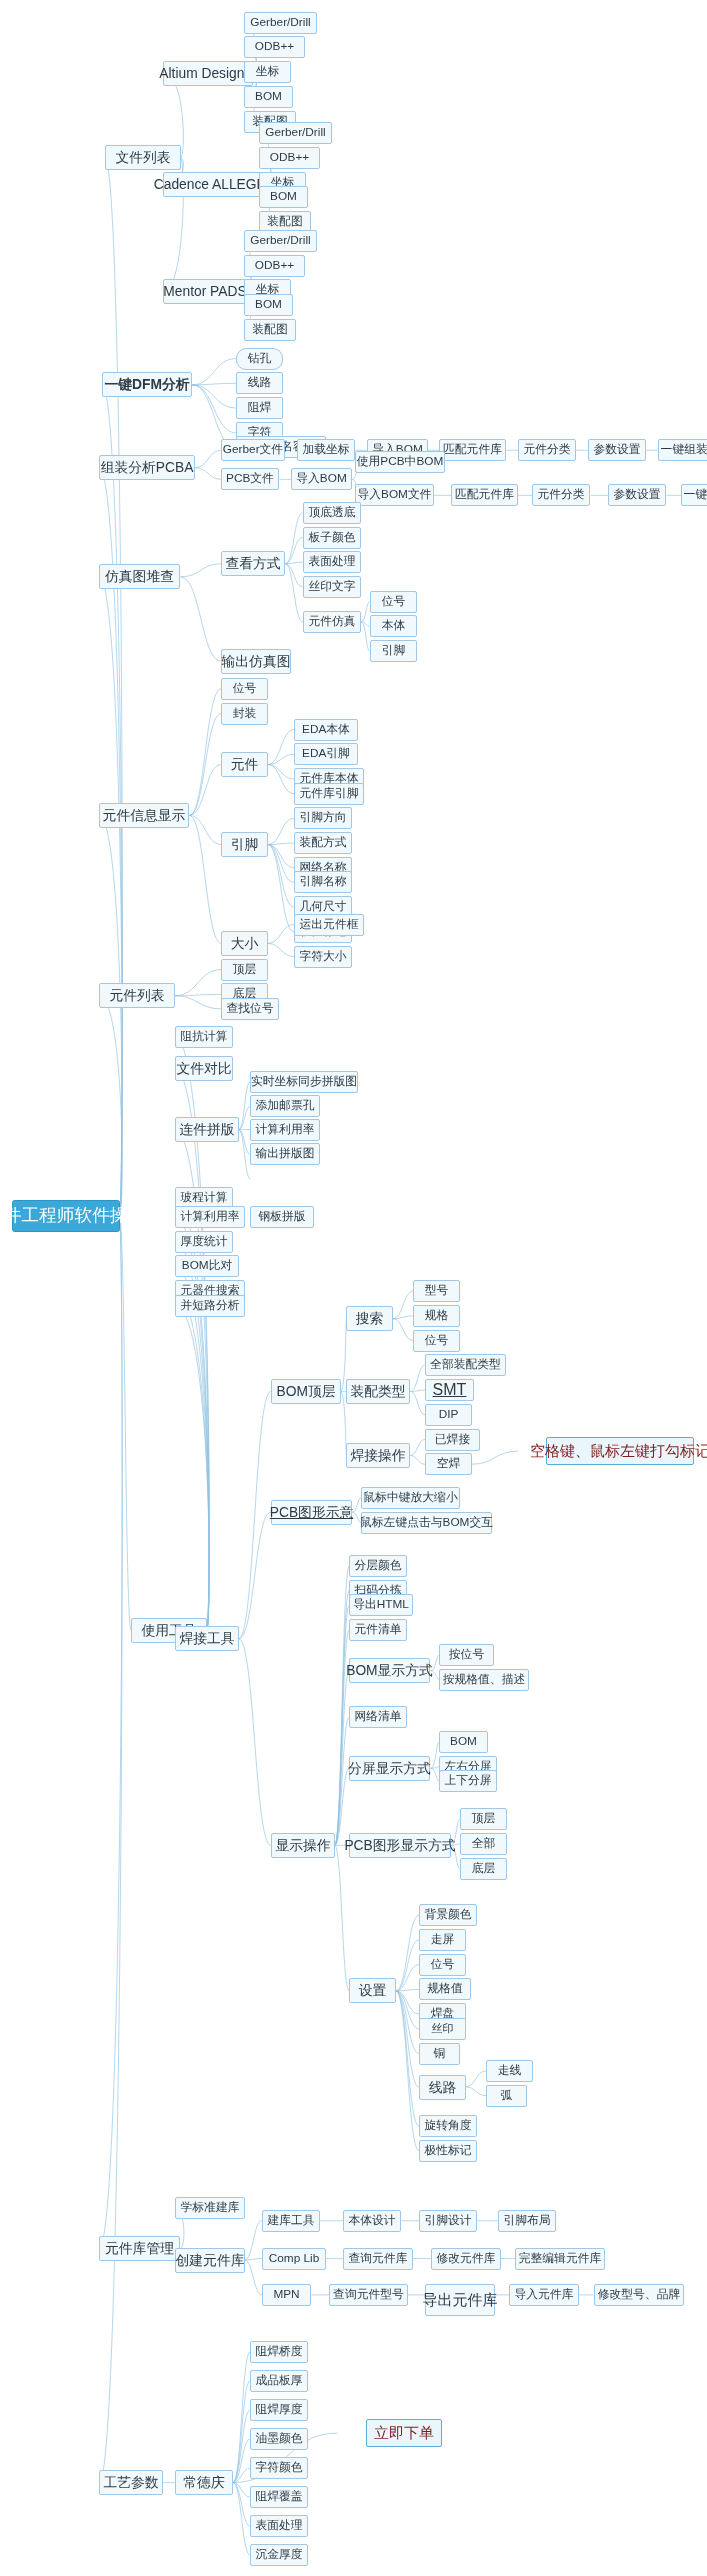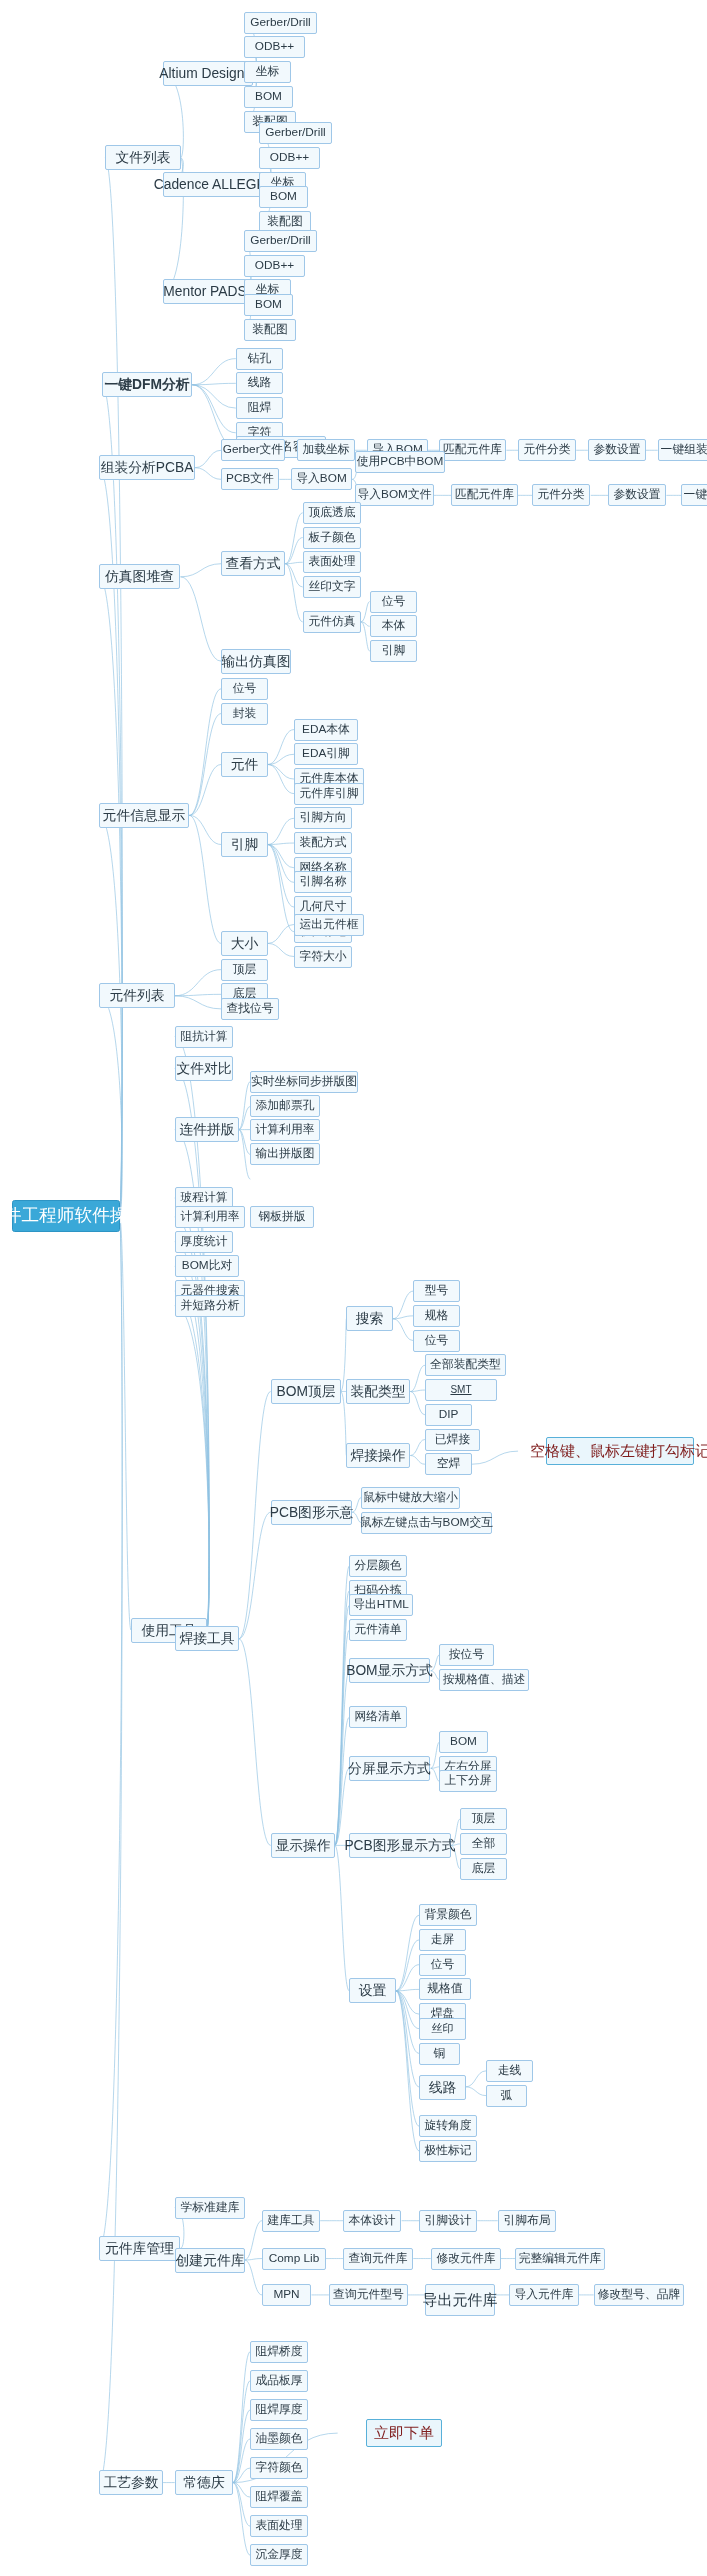--- a/index.html
+++ b/index.html
@@ -196,21 +196,21 @@
       <div class="node " style="left: 259px; top: 172px; width: 47px; height: 22px; font-size: 11.8px;">坐标</div>
       <div class="node " style="left: 259px; top: 186px; width: 49px; height: 22px; font-size: 11.8px;">BOM</div>
       <div class="node " style="left: 259px; top: 211px; width: 52px; height: 22px; font-size: 11.8px;">装配图</div>
       <div class="node " style="left: 163px; top: 279px; width: 84px; height: 25px; font-size: 13.8px;">Mentor PADS</div>
       <div class="node " style="left: 244px; top: 230px; width: 73px; height: 22px; font-size: 11.8px;">Gerber/Drill</div>
       <div class="node " style="left: 244px; top: 255px; width: 61px; height: 22px; font-size: 11.8px;">ODB++</div>
       <div class="node " style="left: 244px; top: 279px; width: 47px; height: 22px; font-size: 11.8px;">坐标</div>
       <div class="node " style="left: 244px; top: 294px; width: 49px; height: 22px; font-size: 11.8px;">BOM</div>
       <div class="node " style="left: 244px; top: 319px; width: 52px; height: 22px; font-size: 11.8px;">装配图</div>
       <div class="node " style="left: 102px; top: 372px; width: 90px; height: 25px; font-size: 13.8px; font-weight: bold;">一键DFM分析</div>
-      <div class="node " style="left: 236px; top: 348px; width: 47px; height: 22px; font-size: 11.8px;">钻孔</div>
+      <div class="node " style="left: 236px; top: 348px; width: 47px; height: 22px; font-size: 11.8px; border-radius: 10px;">钻孔</div>
       <div class="node " style="left: 236px; top: 372px; width: 47px; height: 22px; font-size: 11.8px;">线路</div>
       <div class="node " style="left: 236px; top: 397px; width: 47px; height: 22px; font-size: 11.8px;">阻焊</div>
       <div class="node " style="left: 236px; top: 422px; width: 47px; height: 22px; font-size: 11.8px;">字符</div>
       <div class="node " style="left: 236px; top: 436px; width: 90px; height: 22px; font-size: 11.8px;">设计文件名容参数</div>
       <div class="node " style="left: 99px; top: 455px; width: 96px; height: 25px; font-size: 13.8px;">组装分析PCBA</div>
       <div class="node " style="left: 221px; top: 439px; width: 64px; height: 22px; font-size: 11.8px;">Gerber文件</div>
       <div class="node " style="left: 297px; top: 439px; width: 58px; height: 22px; font-size: 11.8px;">加载坐标</div>
       <div class="node " style="left: 367px; top: 439px; width: 61px; height: 22px; font-size: 11.8px;">导入BOM</div>
       <div class="node " style="left: 439px; top: 439px; width: 67px; height: 22px; font-size: 11.8px;">匹配元件库</div>
       <div class="node " style="left: 518px; top: 439px; width: 58px; height: 22px; font-size: 11.8px;">元件分类</div>
@@ -273,27 +273,27 @@
       <div class="node " style="left: 175px; top: 1280px; width: 70px; height: 22px; font-size: 11.8px;">元器件搜索</div>
       <div class="node " style="left: 175px; top: 1295px; width: 70px; height: 22px; font-size: 11.8px;">并短路分析</div>
       <div class="node " style="left: 175px; top: 1626px; width: 64px; height: 25px; font-size: 13.8px;">焊接工具</div>
       <div class="node " style="left: 271px; top: 1379px; width: 70px; height: 25px; font-size: 13.8px;">BOM顶层</div>
       <div class="node " style="left: 346px; top: 1306px; width: 47px; height: 25px; font-size: 13.8px;">搜索</div>
       <div class="node " style="left: 413px; top: 1280px; width: 47px; height: 22px; font-size: 11.8px;">型号</div>
       <div class="node " style="left: 413px; top: 1305px; width: 47px; height: 22px; font-size: 11.8px;">规格</div>
       <div class="node " style="left: 413px; top: 1330px; width: 47px; height: 22px; font-size: 11.8px;">位号</div>
       <div class="node " style="left: 346px; top: 1379px; width: 64px; height: 25px; font-size: 13.8px;">装配类型</div>
       <div class="node " style="left: 425px; top: 1354px; width: 81px; height: 22px; font-size: 11.8px;">全部装配类型</div>
-      <div class="node " style="left: 425px; top: 1379px; width: 72px; height: 22px; font-size: 10px; text-decoration: underline;">SMT</div>
+      <div class="node " style="left: 425px; top: 1379px; width: 49px; height: 22px; font-size: 16px; text-decoration: underline;">SMT</div>
       <div class="node " style="left: 425px; top: 1404px; width: 47px; height: 22px; font-size: 11.8px;">DIP</div>
       <div class="node " style="left: 346px; top: 1443px; width: 64px; height: 25px; font-size: 13.8px;">焊接操作</div>
       <div class="node " style="left: 425px; top: 1429px; width: 55px; height: 22px; font-size: 11.8px;">已焊接</div>
       <div class="node " style="left: 425px; top: 1453px; width: 47px; height: 22px; font-size: 11.8px;">空焊</div>
       <div class="node hl" style="left: 518px; top: 1437px; width: 148px; height: 28px; font-size: 15px;">空格键、鼠标左键打勾标记</div>
-      <div class="node " style="left: 271px; top: 1500px; width: 81px; height: 25px; font-size: 13.8px;">PCB图形示意</div>
+      <div class="node " style="left: 271px; top: 1500px; width: 81px; height: 25px; font-size: 13.8px; text-decoration: underline;">PCB图形示意</div>
       <div class="node " style="left: 361px; top: 1487px; width: 99px; height: 22px; font-size: 11.8px;">鼠标中键放大缩小</div>
       <div class="node " style="left: 361px; top: 1512px; width: 131px; height: 22px; font-size: 11.8px;">鼠标左键点击与BOM交互</div>
       <div class="node " style="left: 271px; top: 1833px; width: 64px; height: 25px; font-size: 13.8px;">显示操作</div>
       <div class="node " style="left: 349px; top: 1555px; width: 58px; height: 22px; font-size: 11.8px;">分层颜色</div>
       <div class="node " style="left: 349px; top: 1580px; width: 58px; height: 22px; font-size: 11.8px;">扫码分拣</div>
       <div class="node " style="left: 349px; top: 1594px; width: 64px; height: 22px; font-size: 11.8px;">导出HTML</div>
       <div class="node " style="left: 349px; top: 1619px; width: 58px; height: 22px; font-size: 11.8px;">元件清单</div>
       <div class="node " style="left: 349px; top: 1658px; width: 81px; height: 25px; font-size: 13.8px;">BOM显示方式</div>
       <div class="node " style="left: 439px; top: 1644px; width: 55px; height: 22px; font-size: 11.8px;">按位号</div>
       <div class="node " style="left: 439px; top: 1669px; width: 90px; height: 22px; font-size: 11.8px;">按规格值、描述</div>

